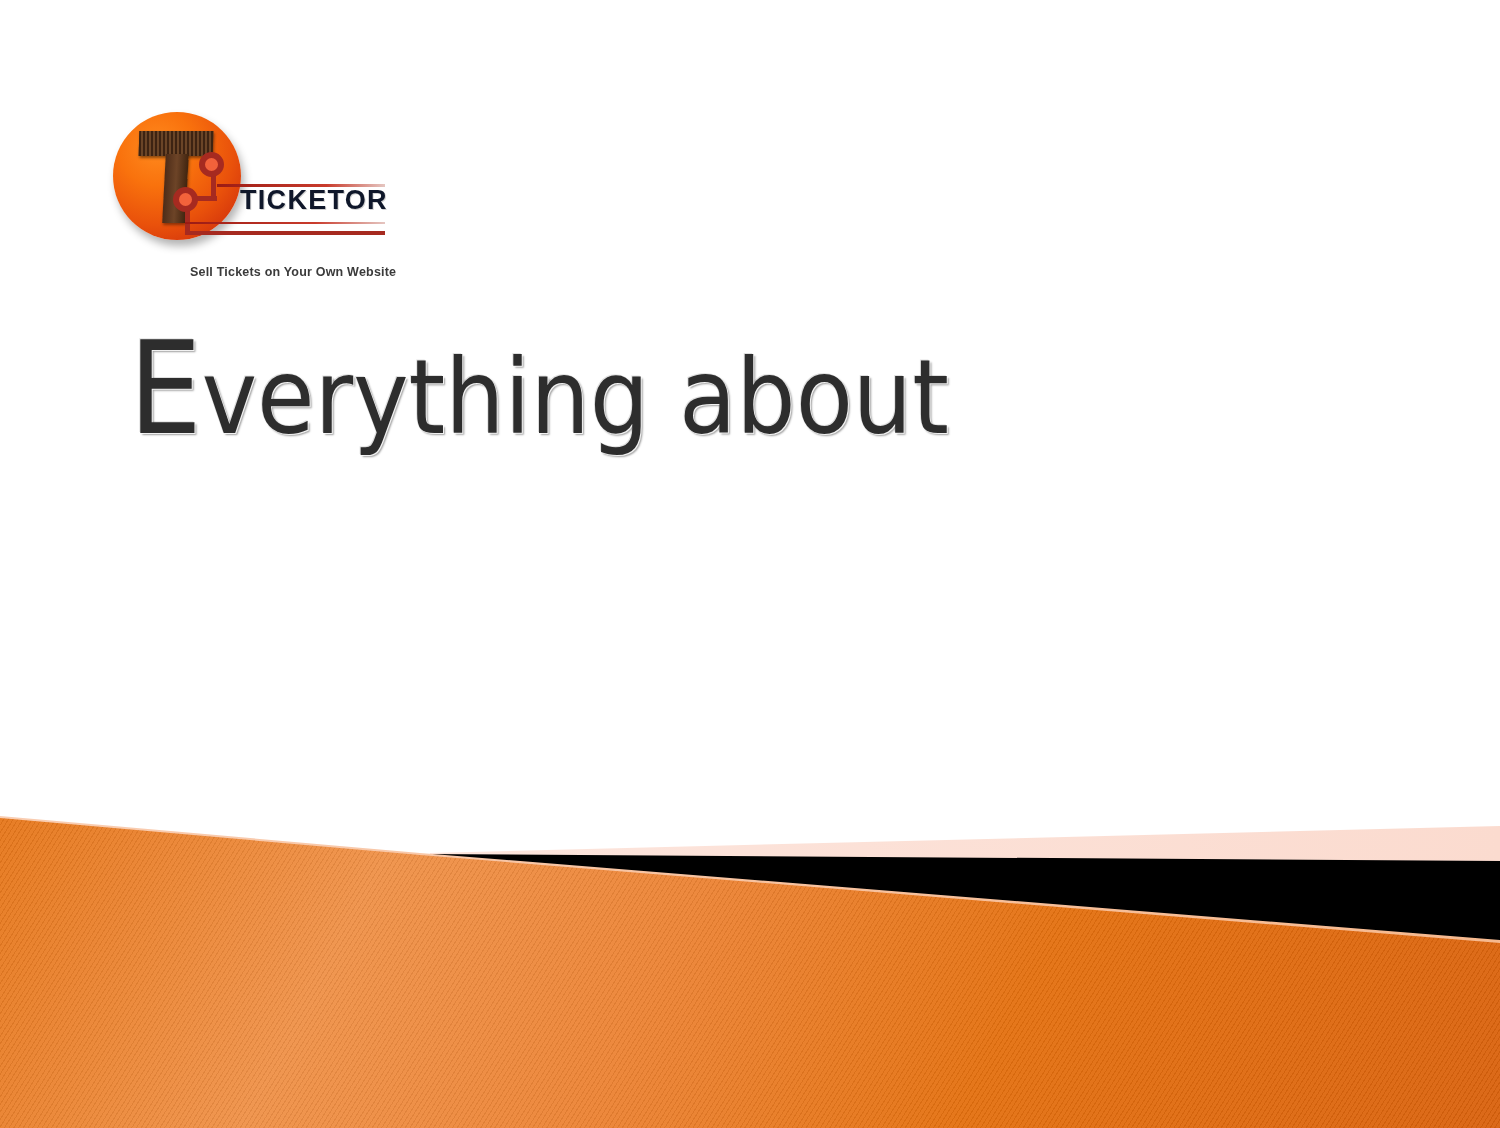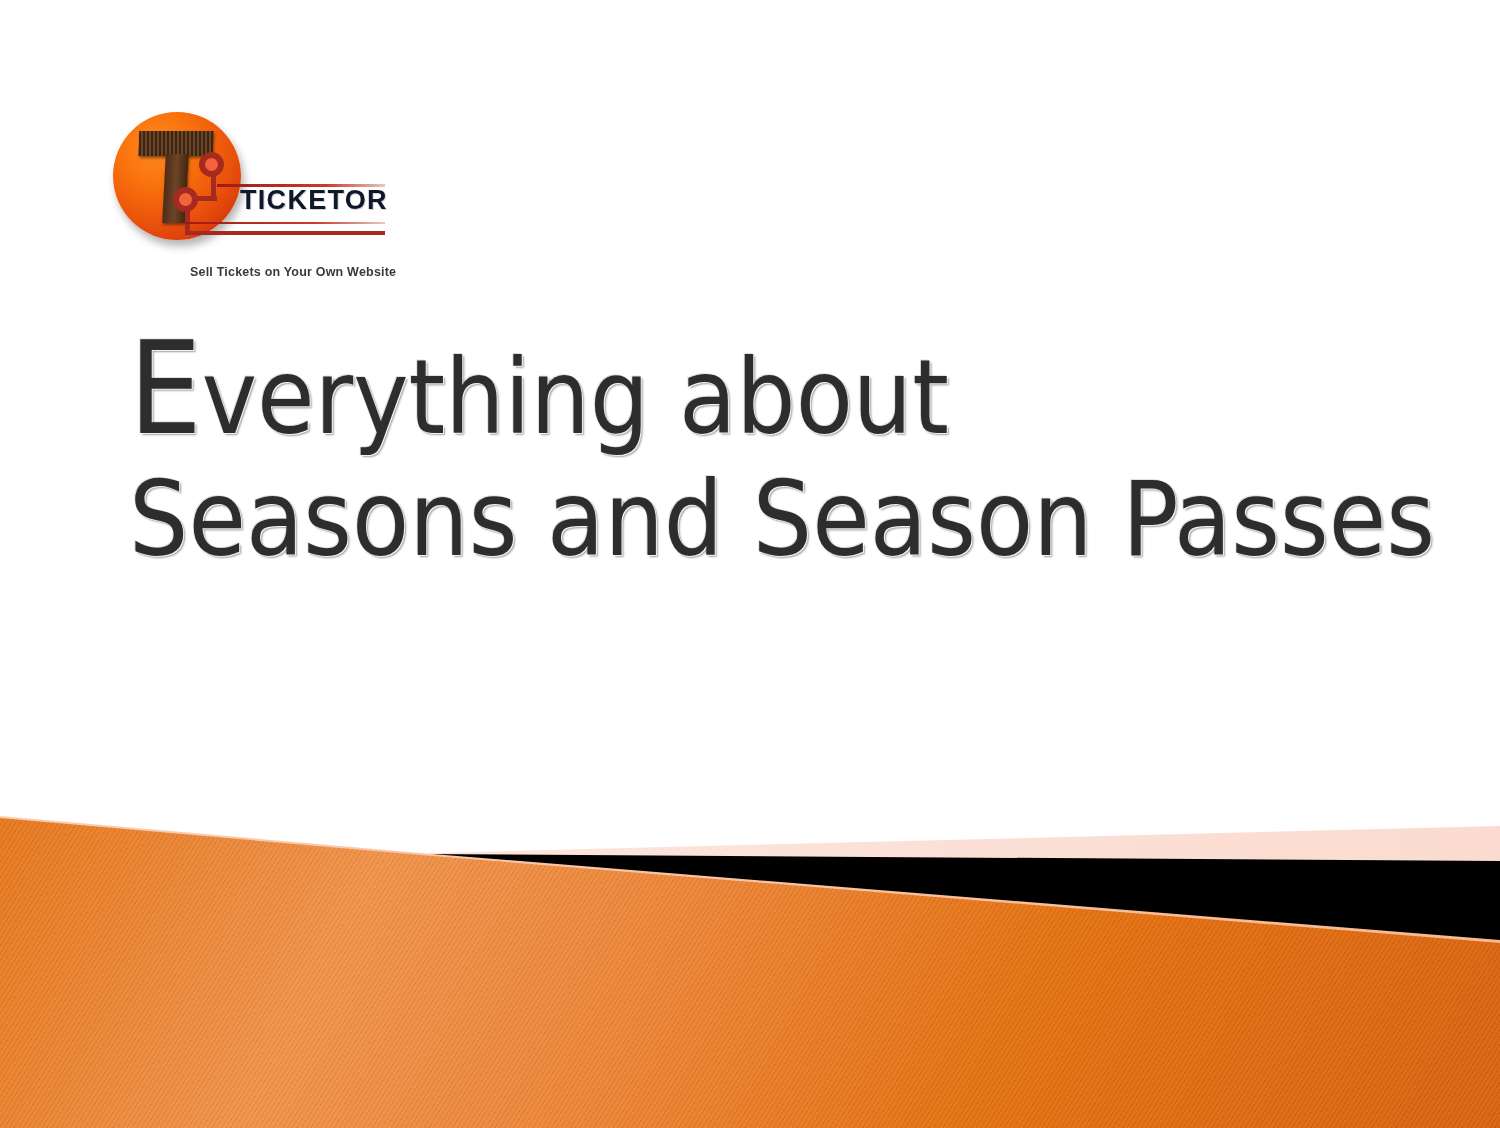--- a/index.html
+++ b/index.html
@@ -214,21 +214,20 @@
     <div class="logo-node logo-node-a"></div>
     <div class="logo-node logo-node-b"></div>
     <div class="logo-rule logo-rule-top"></div>
     <div class="logo-rule logo-rule-bottom"></div>
     <div class="logo-wordmark">TICKETOR</div>
     <div class="logo-tagline">Sell Tickets on Your Own Website</div>
   </div>
 
   <div class="title-block">
     <div class="title-line"><span class="cap">E</span><span>verything about</span></div>
-    <div class="title-line">Seasons and Season Passes</div>
   </div>
 
   <div class="deco">
     <div class="deco-peach"></div>
     <div class="deco-black"></div>
     <div class="deco-orange-edge"></div>
     <div class="deco-orange"></div>
   </div>
 
 </div>

